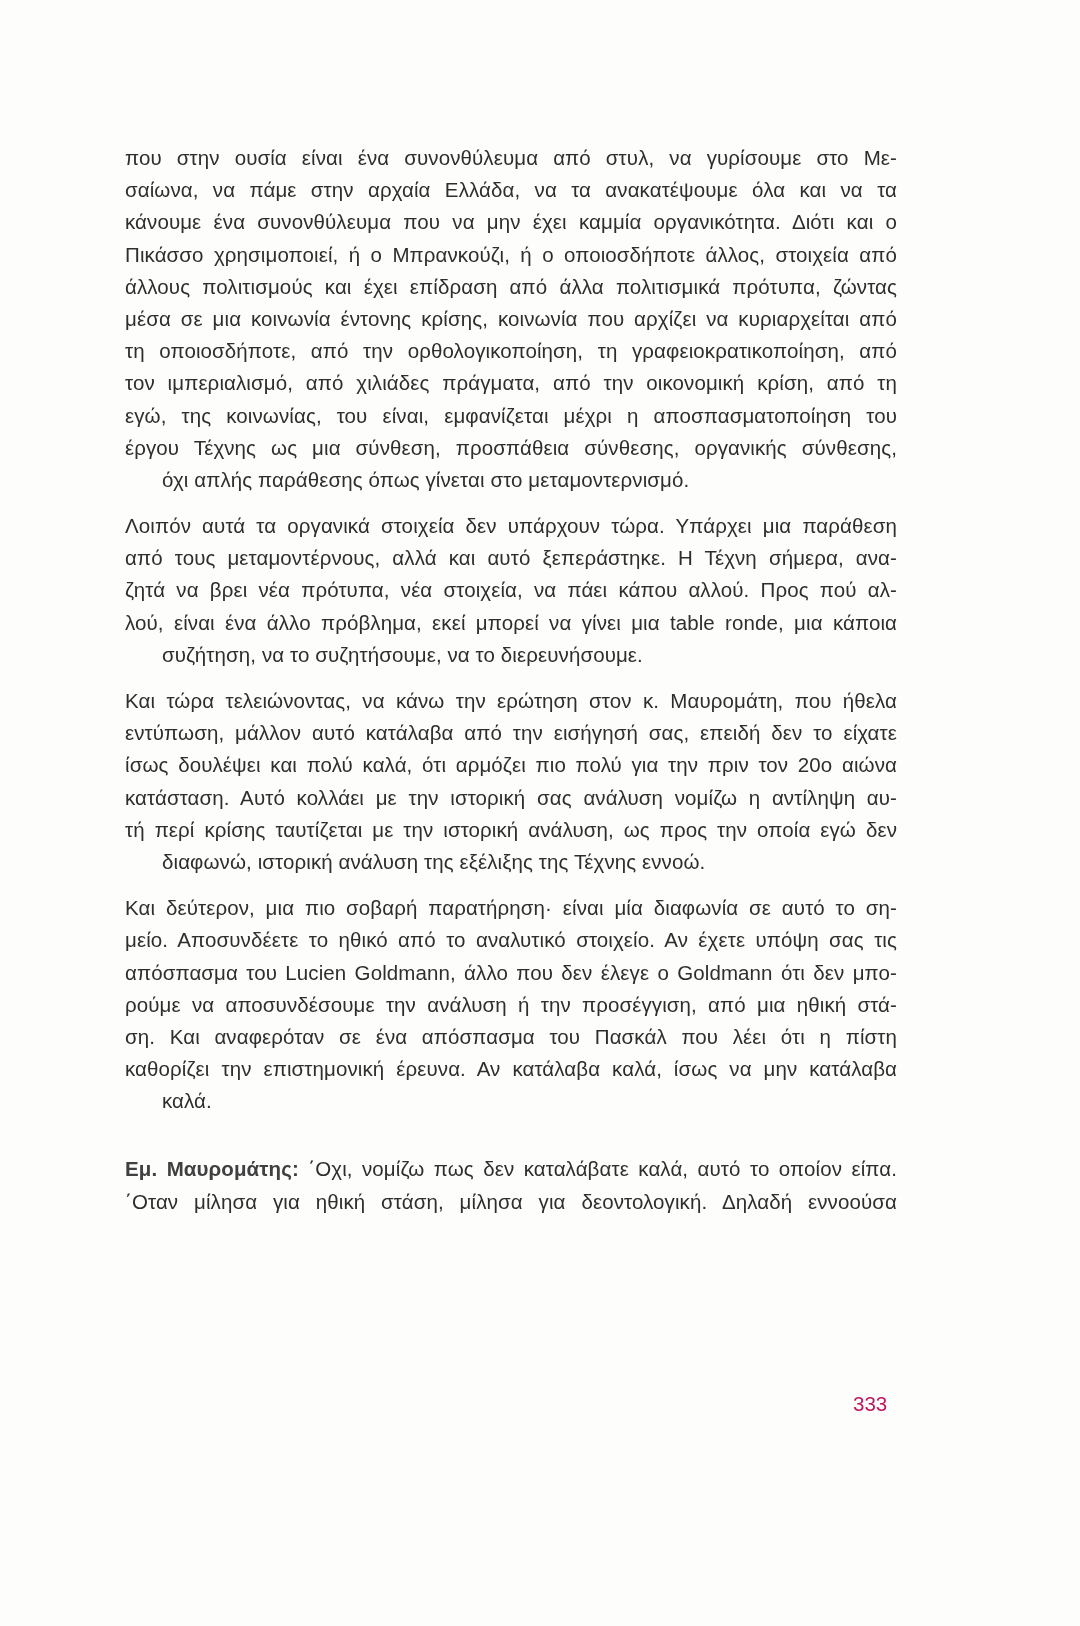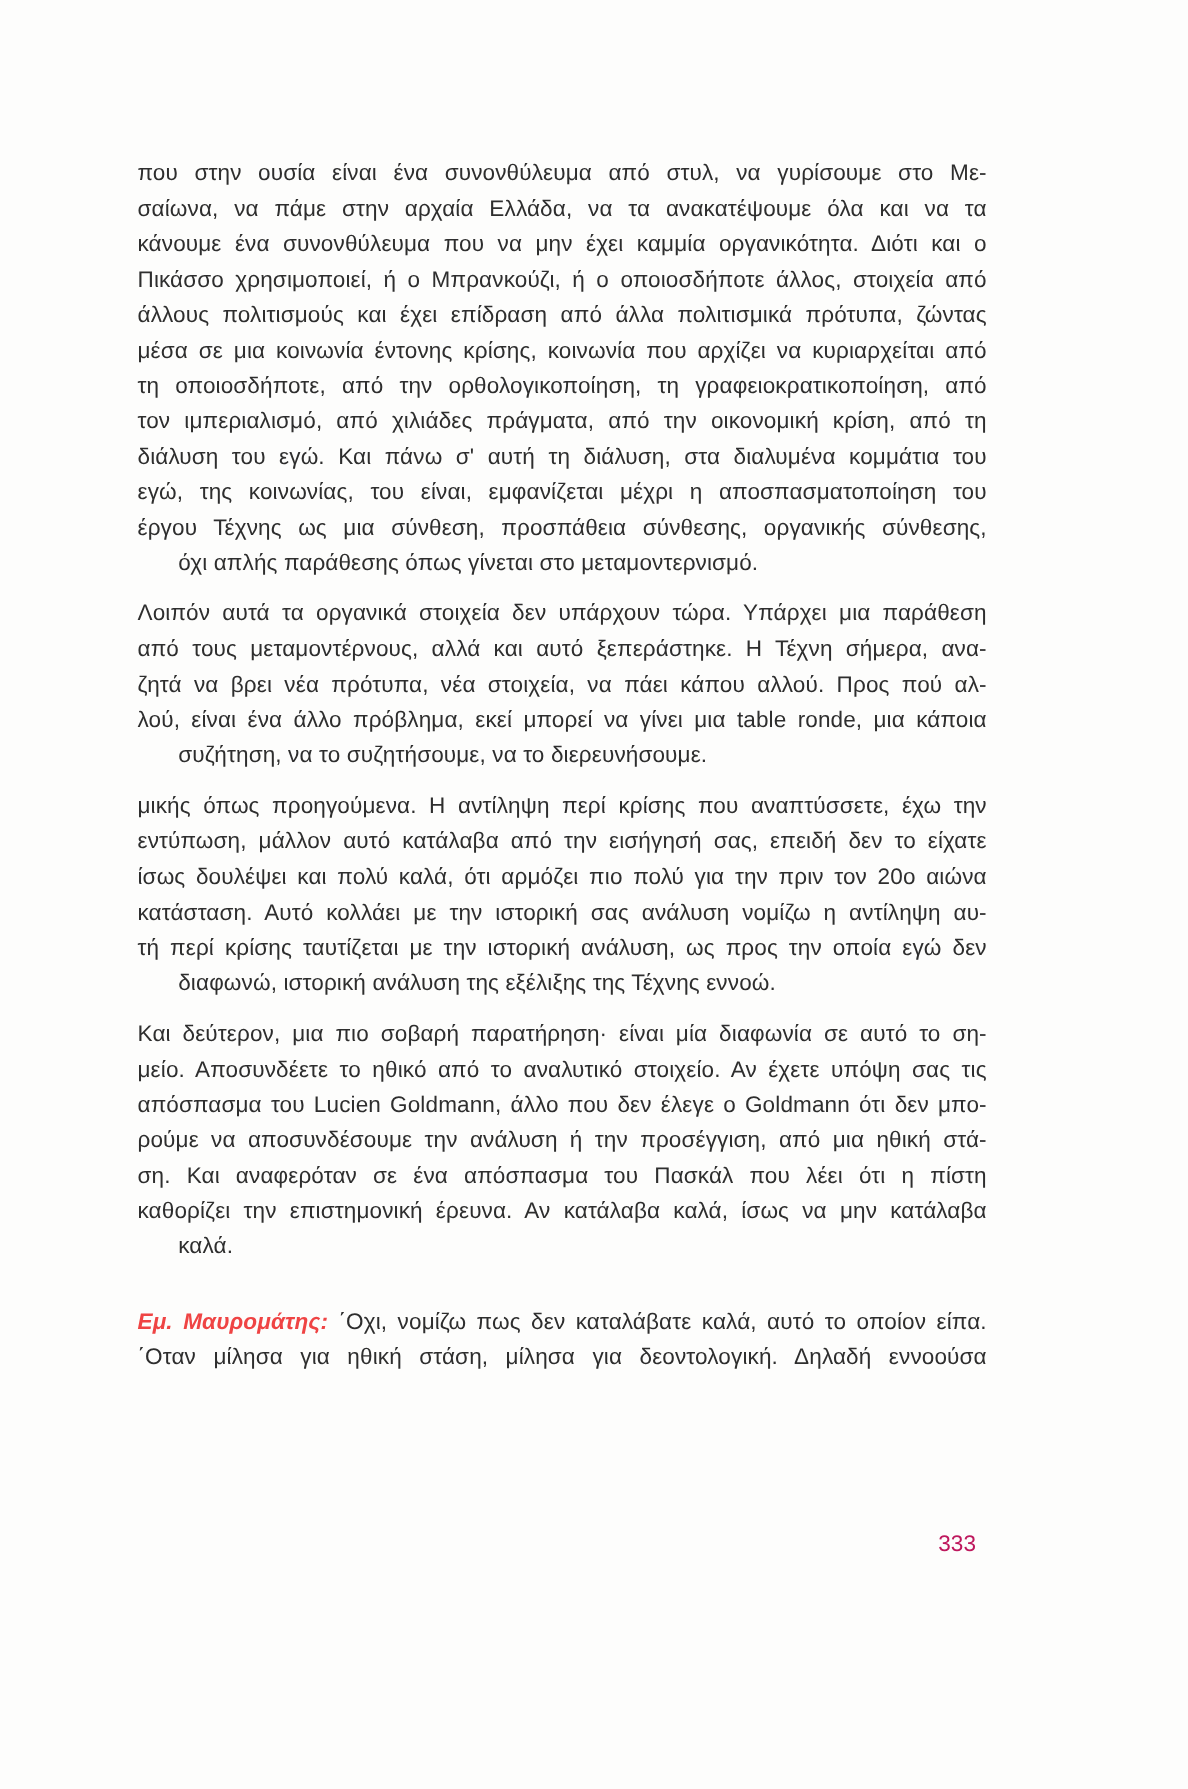--- a/index.html
+++ b/index.html
@@ -23,21 +23,21 @@
     font-size: 20.5px;
     line-height: 32.2px;
     height: 32.2px;
     white-space: nowrap;
     text-align: justify;
     text-align-last: justify;
     letter-spacing: 0.1px;
   }
   .line.last { text-align-last: left; margin-left: 37px; }
   .speaker-para { margin-top: 36px; }
-  .speaker { font-weight: bold; color: #ef4444; font-style: italic; }
+  .speaker { font-weight: bold; color: #404040; }
   .page-number {
     position: absolute;
     left: 853px;
     top: 1392px;
     font-size: 20.5px;
     color: #be185d;
   }
 </style>
 </head>
 <body>
@@ -46,36 +46,35 @@
 
   <div class="para">
     <span class="line">που στην ουσία είναι ένα συνονθύλευμα από στυλ, να γυρίσουμε στο Με-</span>
     <span class="line">σαίωνα, να πάμε στην αρχαία Ελλάδα, να τα ανακατέψουμε όλα και να τα</span>
     <span class="line">κάνουμε ένα συνονθύλευμα που να μην έχει καμμία οργανικότητα. Διότι και ο</span>
     <span class="line">Πικάσσο χρησιμοποιεί, ή ο Μπρανκούζι, ή ο οποιοσδήποτε άλλος, στοιχεία από</span>
     <span class="line">άλλους πολιτισμούς και έχει επίδραση από άλλα πολιτισμικά πρότυπα, ζώντας</span>
     <span class="line">μέσα σε μια κοινωνία έντονης κρίσης, κοινωνία που αρχίζει να κυριαρχείται από</span>
     <span class="line">τη οποιοσδήποτε, από την ορθολογικοποίηση, τη γραφειοκρατικοποίηση, από</span>
     <span class="line">τον ιμπεριαλισμό, από χιλιάδες πράγματα, από την οικονομική κρίση, από τη</span>
-    <span class="line">διάλυση του εγώ. Και πάνω σ' αυτή τη διάλυση, στα διαλυμένα κομμάτια του</span>
     <span class="line">εγώ, της κοινωνίας, του είναι, εμφανίζεται μέχρι η αποσπασματοποίηση του</span>
     <span class="line">έργου Τέχνης ως μια σύνθεση, προσπάθεια σύνθεσης, οργανικής σύνθεσης,</span>
     <span class="line last">όχι απλής παράθεσης όπως γίνεται στο μεταμοντερνισμό.</span>
   </div>
 
   <div class="para">
     <span class="line">Λοιπόν αυτά τα οργανικά στοιχεία δεν υπάρχουν τώρα. Υπάρχει μια παράθεση</span>
     <span class="line">από τους μεταμοντέρνους, αλλά και αυτό ξεπεράστηκε. Η Τέχνη σήμερα, ανα-</span>
     <span class="line">ζητά να βρει νέα πρότυπα, νέα στοιχεία, να πάει κάπου αλλού. Προς πού αλ-</span>
     <span class="line">λού, είναι ένα άλλο πρόβλημα, εκεί μπορεί να γίνει μια table ronde, μια κάποια</span>
     <span class="line last">συζήτηση, να το συζητήσουμε, να το διερευνήσουμε.</span>
   </div>
 
   <div class="para">
-    <span class="line">μικής όπως προηγούμενα. Η αντίληψη περί κρίσης που αναπτύσσετε, έχω την</span>
+    <span class="line">Και τώρα τελειώνοντας, να κάνω την ερώτηση στον κ. Μαυρομάτη, που ήθελα</span>
     <span class="line">εντύπωση, μάλλον αυτό κατάλαβα από την εισήγησή σας, επειδή δεν το είχατε</span>
     <span class="line">ίσως δουλέψει και πολύ καλά, ότι αρμόζει πιο πολύ για την πριν τον 20ο αιώνα</span>
     <span class="line">κατάσταση. Αυτό κολλάει με την ιστορική σας ανάλυση νομίζω η αντίληψη αυ-</span>
     <span class="line">τή περί κρίσης ταυτίζεται με την ιστορική ανάλυση, ως προς την οποία εγώ δεν</span>
     <span class="line last">διαφωνώ, ιστορική ανάλυση της εξέλιξης της Τέχνης εννοώ.</span>
   </div>
 
   <div class="para">
     <span class="line">Και δεύτερον, μια πιο σοβαρή παρατήρηση· είναι μία διαφωνία σε αυτό το ση-</span>
     <span class="line">μείο. Αποσυνδέετε το ηθικό από το αναλυτικό στοιχείο. Αν έχετε υπόψη σας τις</span>

